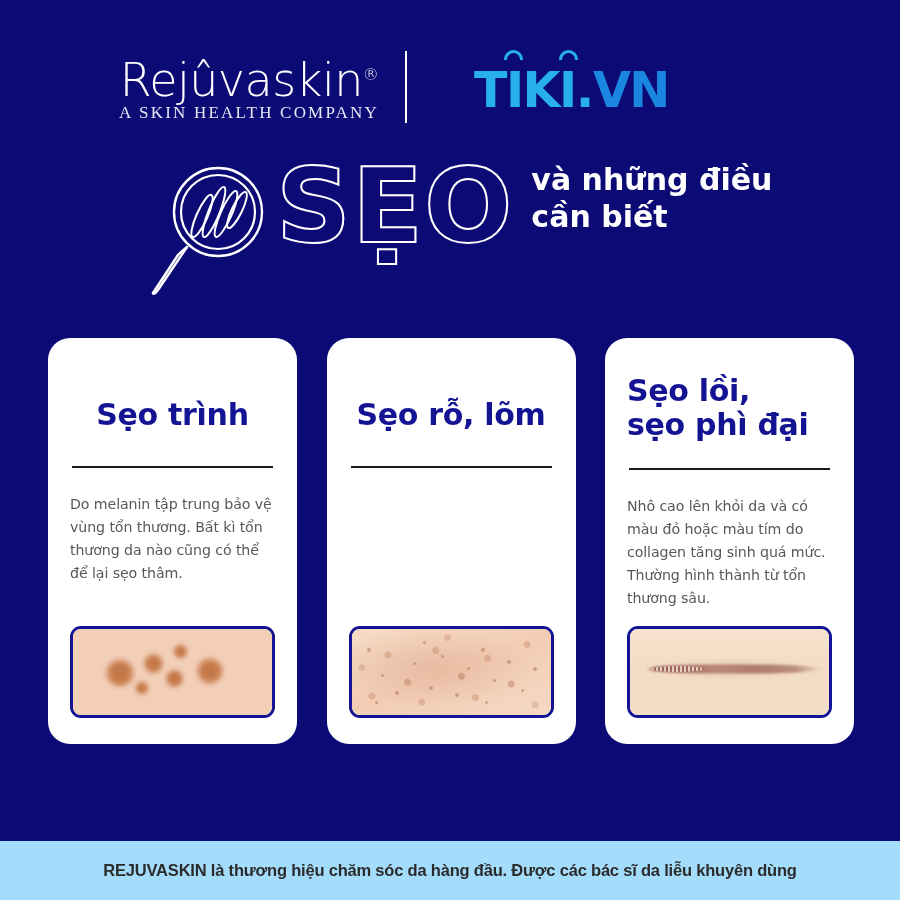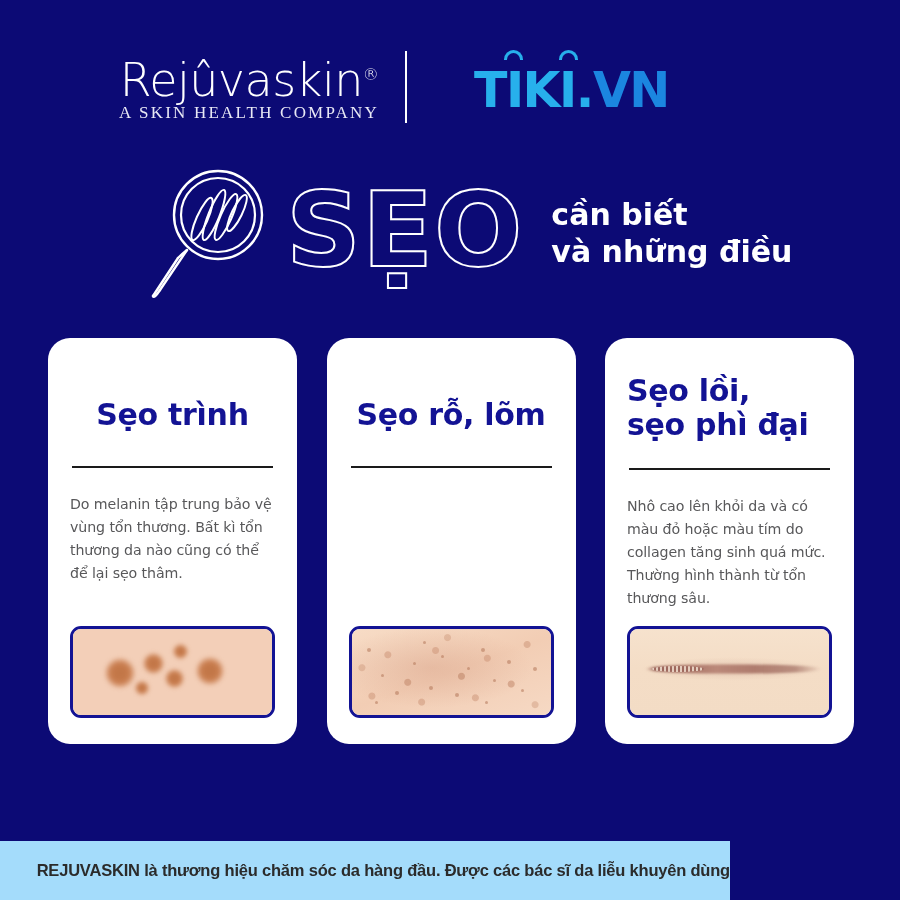--- a/index.html
+++ b/index.html
@@ -103,22 +103,21 @@
   .tiki-cap.c2 { left: 85px; top: -16px; }
 
   
   .title-row {
     position: absolute;
     top: 160px;
     left: 148px;
     width: 640px;
     height: 145px;
     display: flex;
-    align-items: center;
-    gap: 10px;
+    align-items: flex-start;
   }
   .magnifier {
     width: 118px;
     height: 140px;
     flex: 0 0 118px;
     margin-right: 10px;
   }
   .seo-outline {
     font-family: "DejaVu Sans", sans-serif;
     font-size: 104px;
@@ -294,26 +293,26 @@
     transform: translateY(-50%);
     border-radius: 50%;
     background: radial-gradient(ellipse at center, rgba(190,140,125,.28) 0%, rgba(190,140,125,0) 70%);
   }
 
   
   .footer {
     position: absolute;
     left: 0;
     bottom: 0;
-    width: 730px;
+    width: 900px;
     height: 59px;
     background: #a4dcfb;
     display: flex;
     align-items: center;
-    justify-content: flex-end;
+    justify-content: center;
   }
   .footer-text {
     color: #2b2b2b;
     font-family: "Liberation Sans", sans-serif;
     font-size: 16.5px;
     font-weight: bold;
     letter-spacing: -0.2px;
     white-space: nowrap;
   }
 </style>
@@ -352,22 +351,22 @@
       <ellipse cx="89" cy="50" rx="5" ry="20" fill="none" stroke="#ffffff" stroke-width="2" transform="rotate(26 89 50)"></ellipse>
       <path d="M 39 87 L 12 127" fill="none" stroke="#ffffff" stroke-width="2.4" stroke-linecap="round"></path>
       <path d="M 30 95 L 5 133" fill="none" stroke="#ffffff" stroke-width="2.4" stroke-linecap="round"></path>
       <path d="M 12 127 Q 6 136 5 133" fill="none" stroke="#ffffff" stroke-width="2.4" stroke-linecap="round"></path>
       <path d="M 39 87 Q 33 92 30 95" fill="none" stroke="#ffffff" stroke-width="2.4" stroke-linecap="round"></path>
     </svg>
 
     <div class="seo-outline">SẸO</div>
 
     <div class="title-sub">
+      <div>và những điều</div>
       <div>cần biết</div>
-      <div>và những điều</div>
     </div>
   </div>
 
   <div class="cards">
 
     <div class="card card-1">
       <div class="card-title center">Sẹo trình</div>
       <div class="card-rule"></div>
       <div class="card-desc">Do melanin tập trung bảo vệ vùng tổn thương. Bất kì tổn thương da nào cũng có thể để lại sẹo thâm.</div>
       <div class="card-photo">

